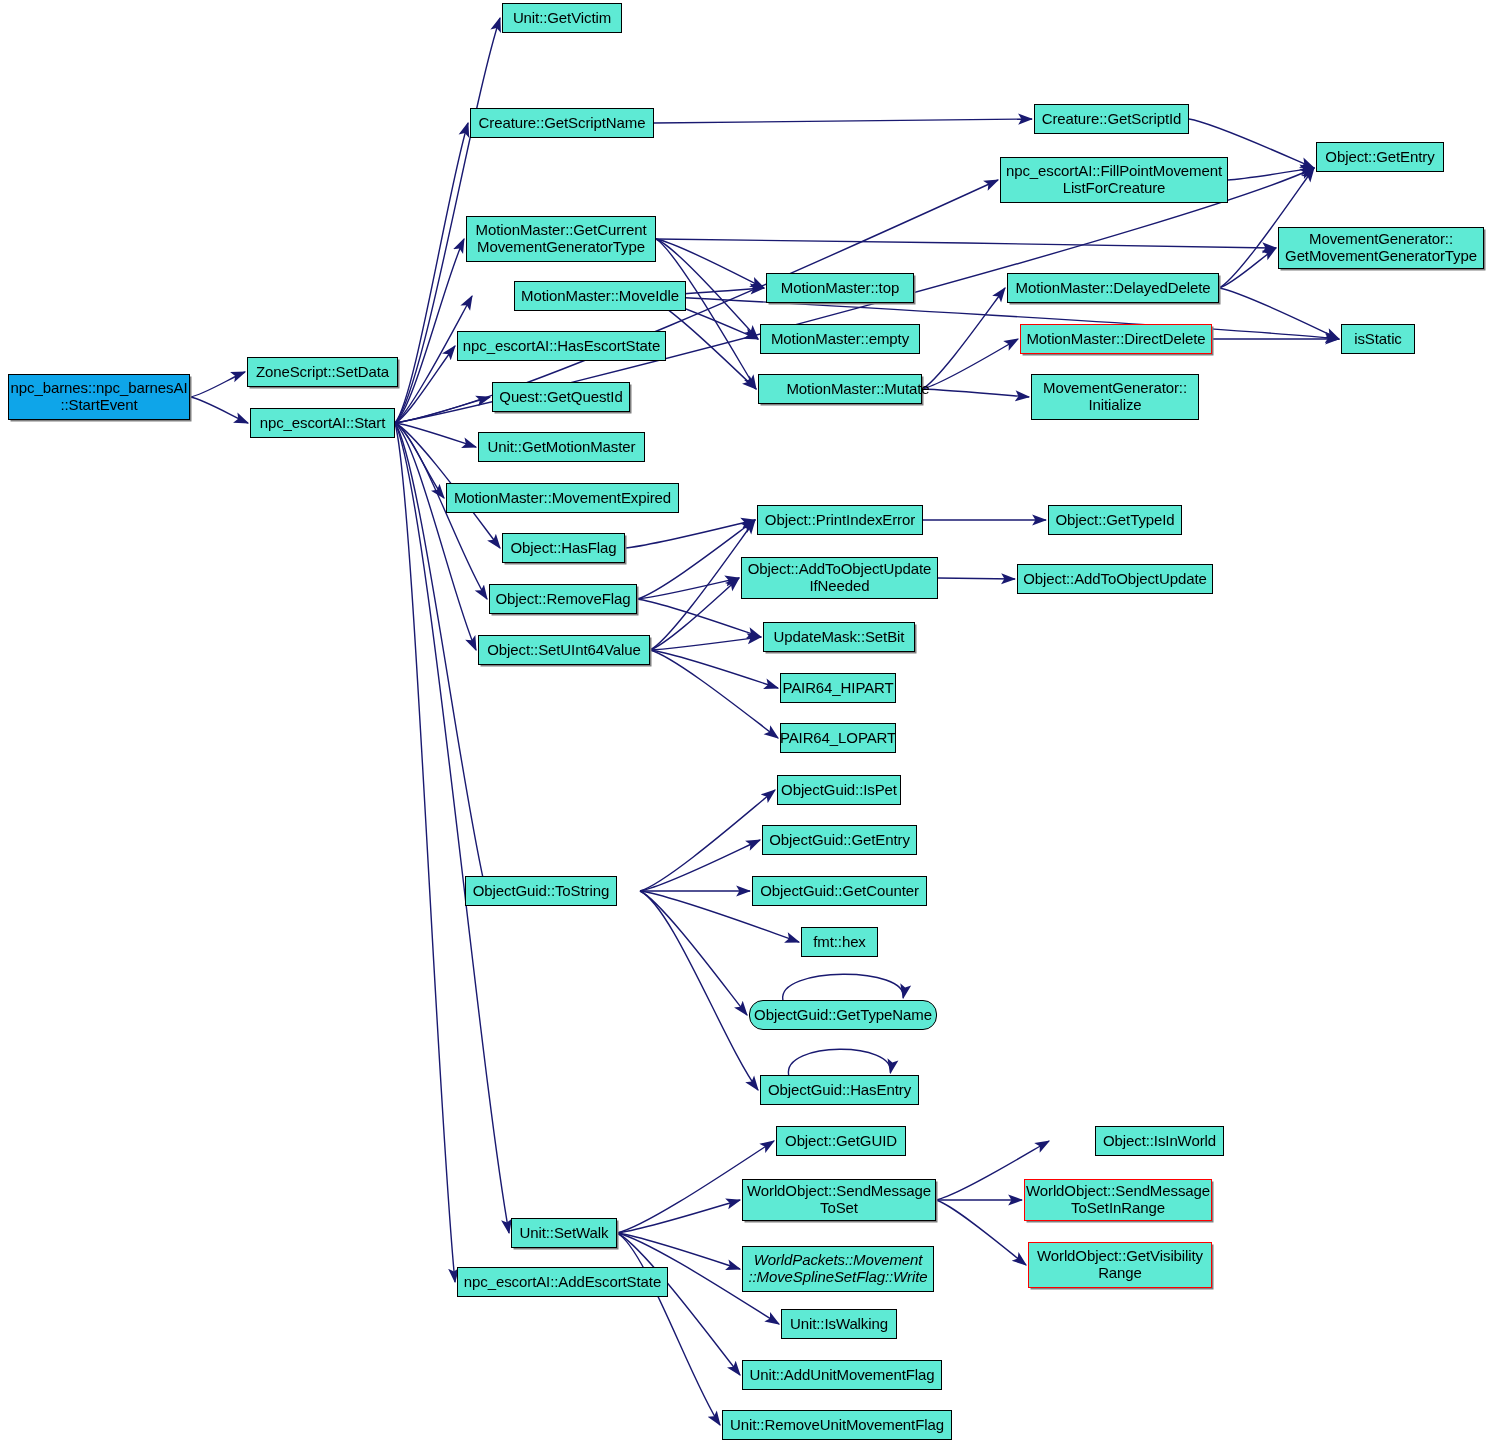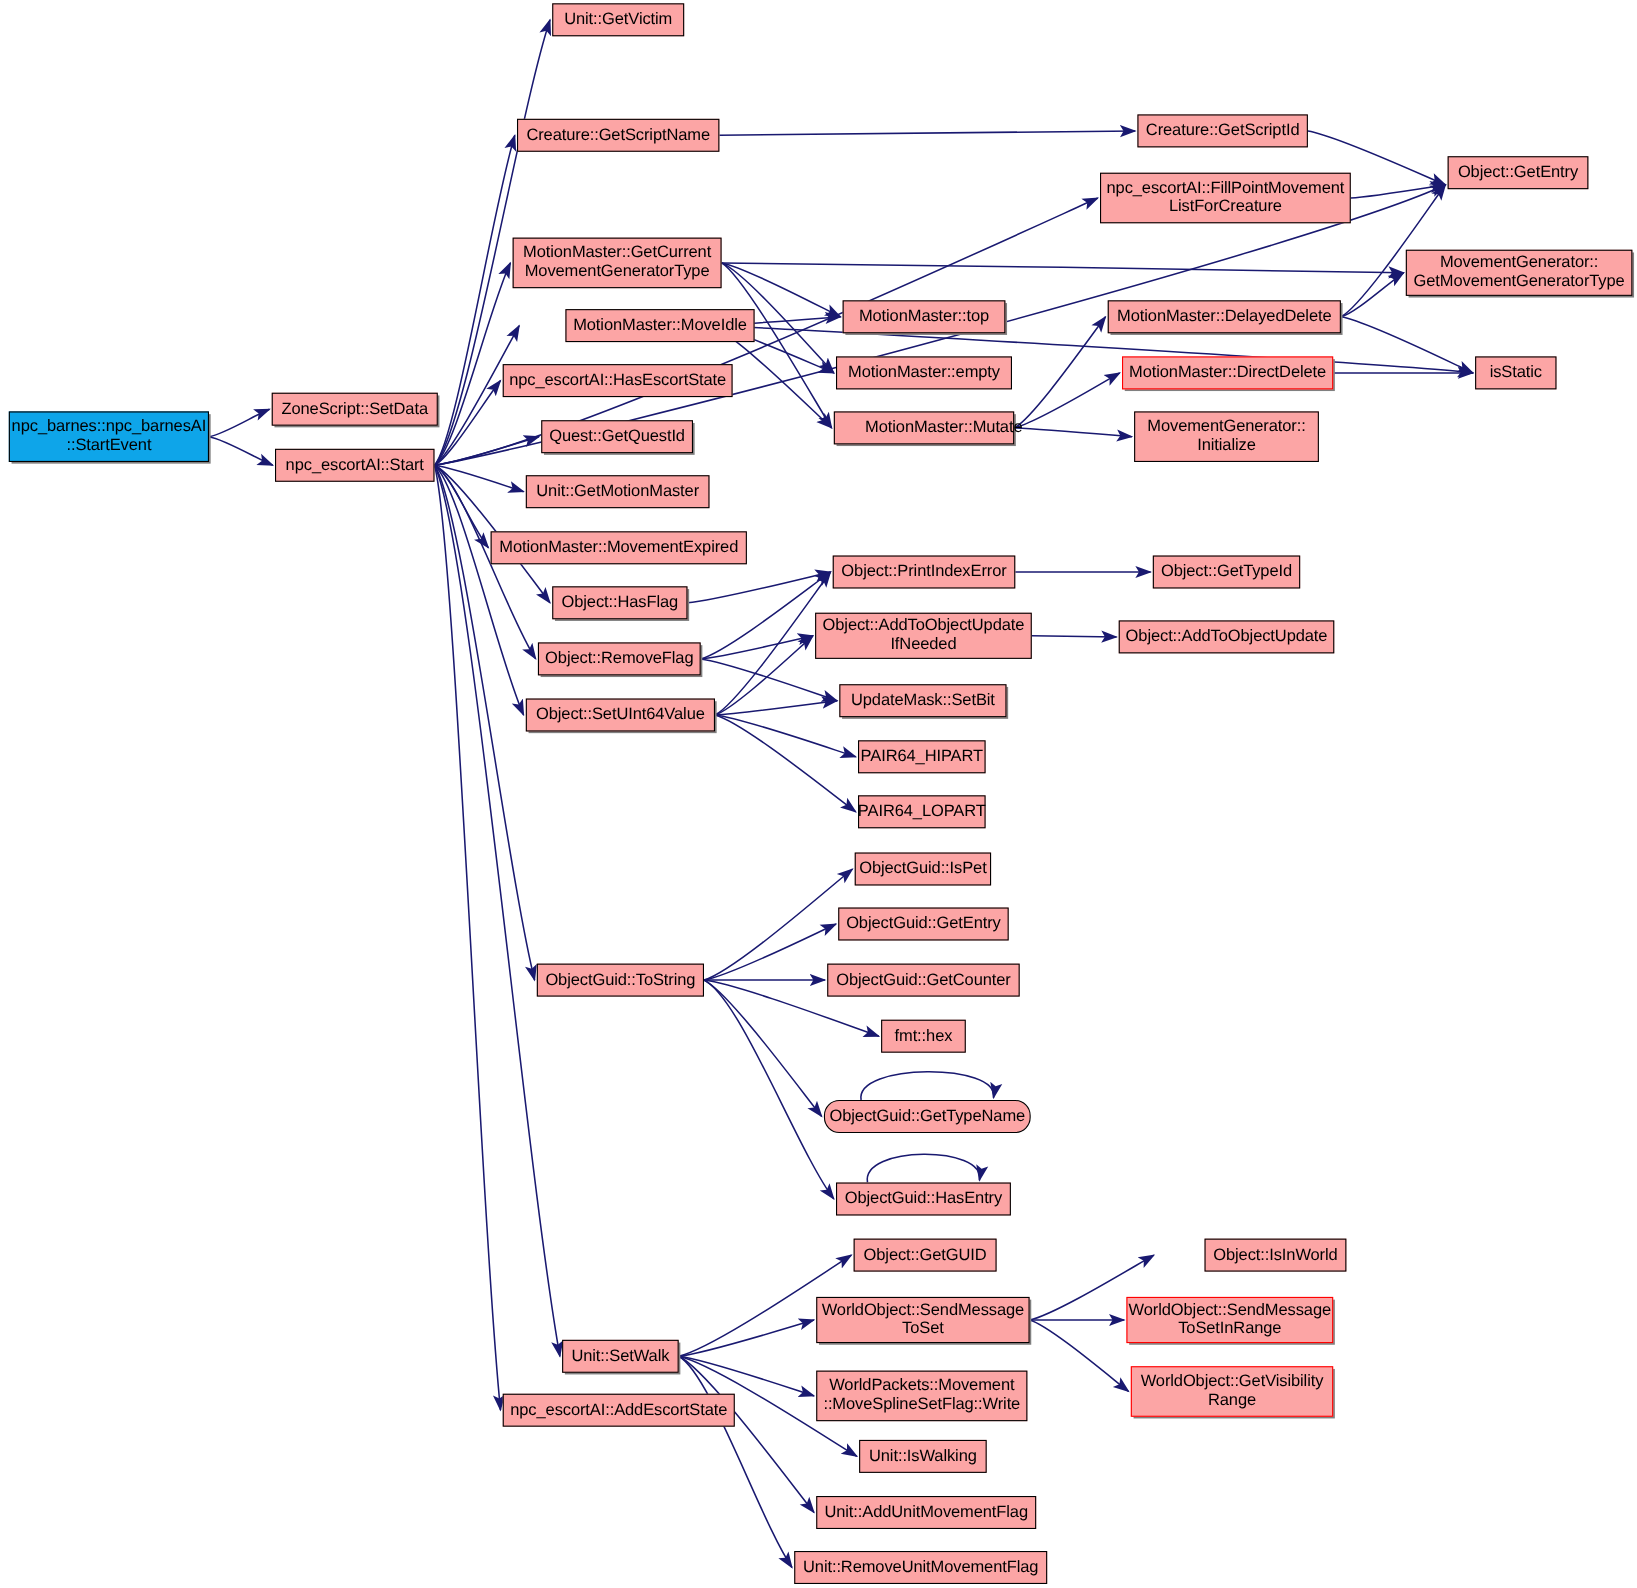--- a/index.html
+++ b/index.html
@@ -1,20 +1,20 @@
 <!DOCTYPE html>
 <html><head>
 <meta charset="utf-8">
 <style>
   html,body{margin:0;padding:0;background:#ffffff;}
   #canvas{position:relative;width:1488px;height:1444px;background:#ffffff;
     font-family:"Liberation Sans",sans-serif;}
   svg{position:absolute;top:0;left:0;width:1488px;height:1444px;overflow:visible;}
   .node{position:absolute;box-sizing:border-box;border:1px solid #000000;
-    background:#fca5a5;display:flex;align-items:center;justify-content:center;
+    background:#5eead4;display:flex;align-items:center;justify-content:center;
     text-align:center;font-size:15px;line-height:1.12;color:#000000;
     letter-spacing:-0.1px;}
   .node.shadow{box-shadow:2px 2px 0 -0.5px #808080;}
   .node.root{background:#0ea5e9;box-shadow:2px 2px 0 -0.5px #808080;}
   .node.red{border-color:#ff0000;}
   .node span{display:block;padding:0 4px;}
 </style>
 </head>
 <body>
 
@@ -244,21 +244,21 @@
       </div>
       <div class="node " style="left: 780px; top: 723px; width: 116px; height: 30px;">
         <span>PAIR64_LOPART</span>
       </div>
       <div class="node " style="left: 777px; top: 775px; width: 124px; height: 30px;">
         <span>ObjectGuid::IsPet</span>
       </div>
       <div class="node " style="left: 762px; top: 825px; width: 155px; height: 30px;">
         <span>ObjectGuid::GetEntry</span>
       </div>
-      <div class="node " style="left: 488px; top: 876px; width: 152px; height: 30px;">
+      <div class="node " style="left: 465px; top: 876px; width: 152px; height: 30px;">
         <span>ObjectGuid::ToString</span>
       </div>
       <div class="node " style="left: 752px; top: 876px; width: 175px; height: 30px;">
         <span>ObjectGuid::GetCounter</span>
       </div>
       <div class="node " style="left: 801px; top: 927px; width: 77px; height: 30px;">
         <span>fmt::hex</span>
       </div>
       <div class="node " style="left: 749px; top: 1000px; width: 188px; height: 30px; border-radius: 14px;">
         <span>ObjectGuid::GetTypeName</span>
@@ -277,21 +277,21 @@
       </div>
       <div class="node red shadow" style="left: 1024px; top: 1179px; width: 188px; height: 42px;">
         <span>WorldObject::SendMessage<br>ToSetInRange</span>
       </div>
       <div class="node red shadow" style="left: 1028px; top: 1242px; width: 184px; height: 46px;">
         <span>WorldObject::GetVisibility<br>Range</span>
       </div>
       <div class="node shadow" style="left: 511px; top: 1218px; width: 106px; height: 30px;">
         <span>Unit::SetWalk</span>
       </div>
-      <div class="node " style="left: 742px; top: 1246px; width: 192px; height: 46px;">
+      <div class="node " style="left: 742px; top: 1246px; width: 192px; height: 46px; font-style: italic;">
         <span>WorldPackets::Movement<br>::MoveSplineSetFlag::Write</span>
       </div>
       <div class="node " style="left: 781px; top: 1309px; width: 116px; height: 30px;">
         <span>Unit::IsWalking</span>
       </div>
       <div class="node " style="left: 742px; top: 1360px; width: 200px; height: 30px;">
         <span>Unit::AddUnitMovementFlag</span>
       </div>
       <div class="node " style="left: 722px; top: 1410px; width: 230px; height: 30px;">
         <span>Unit::RemoveUnitMovementFlag</span>

